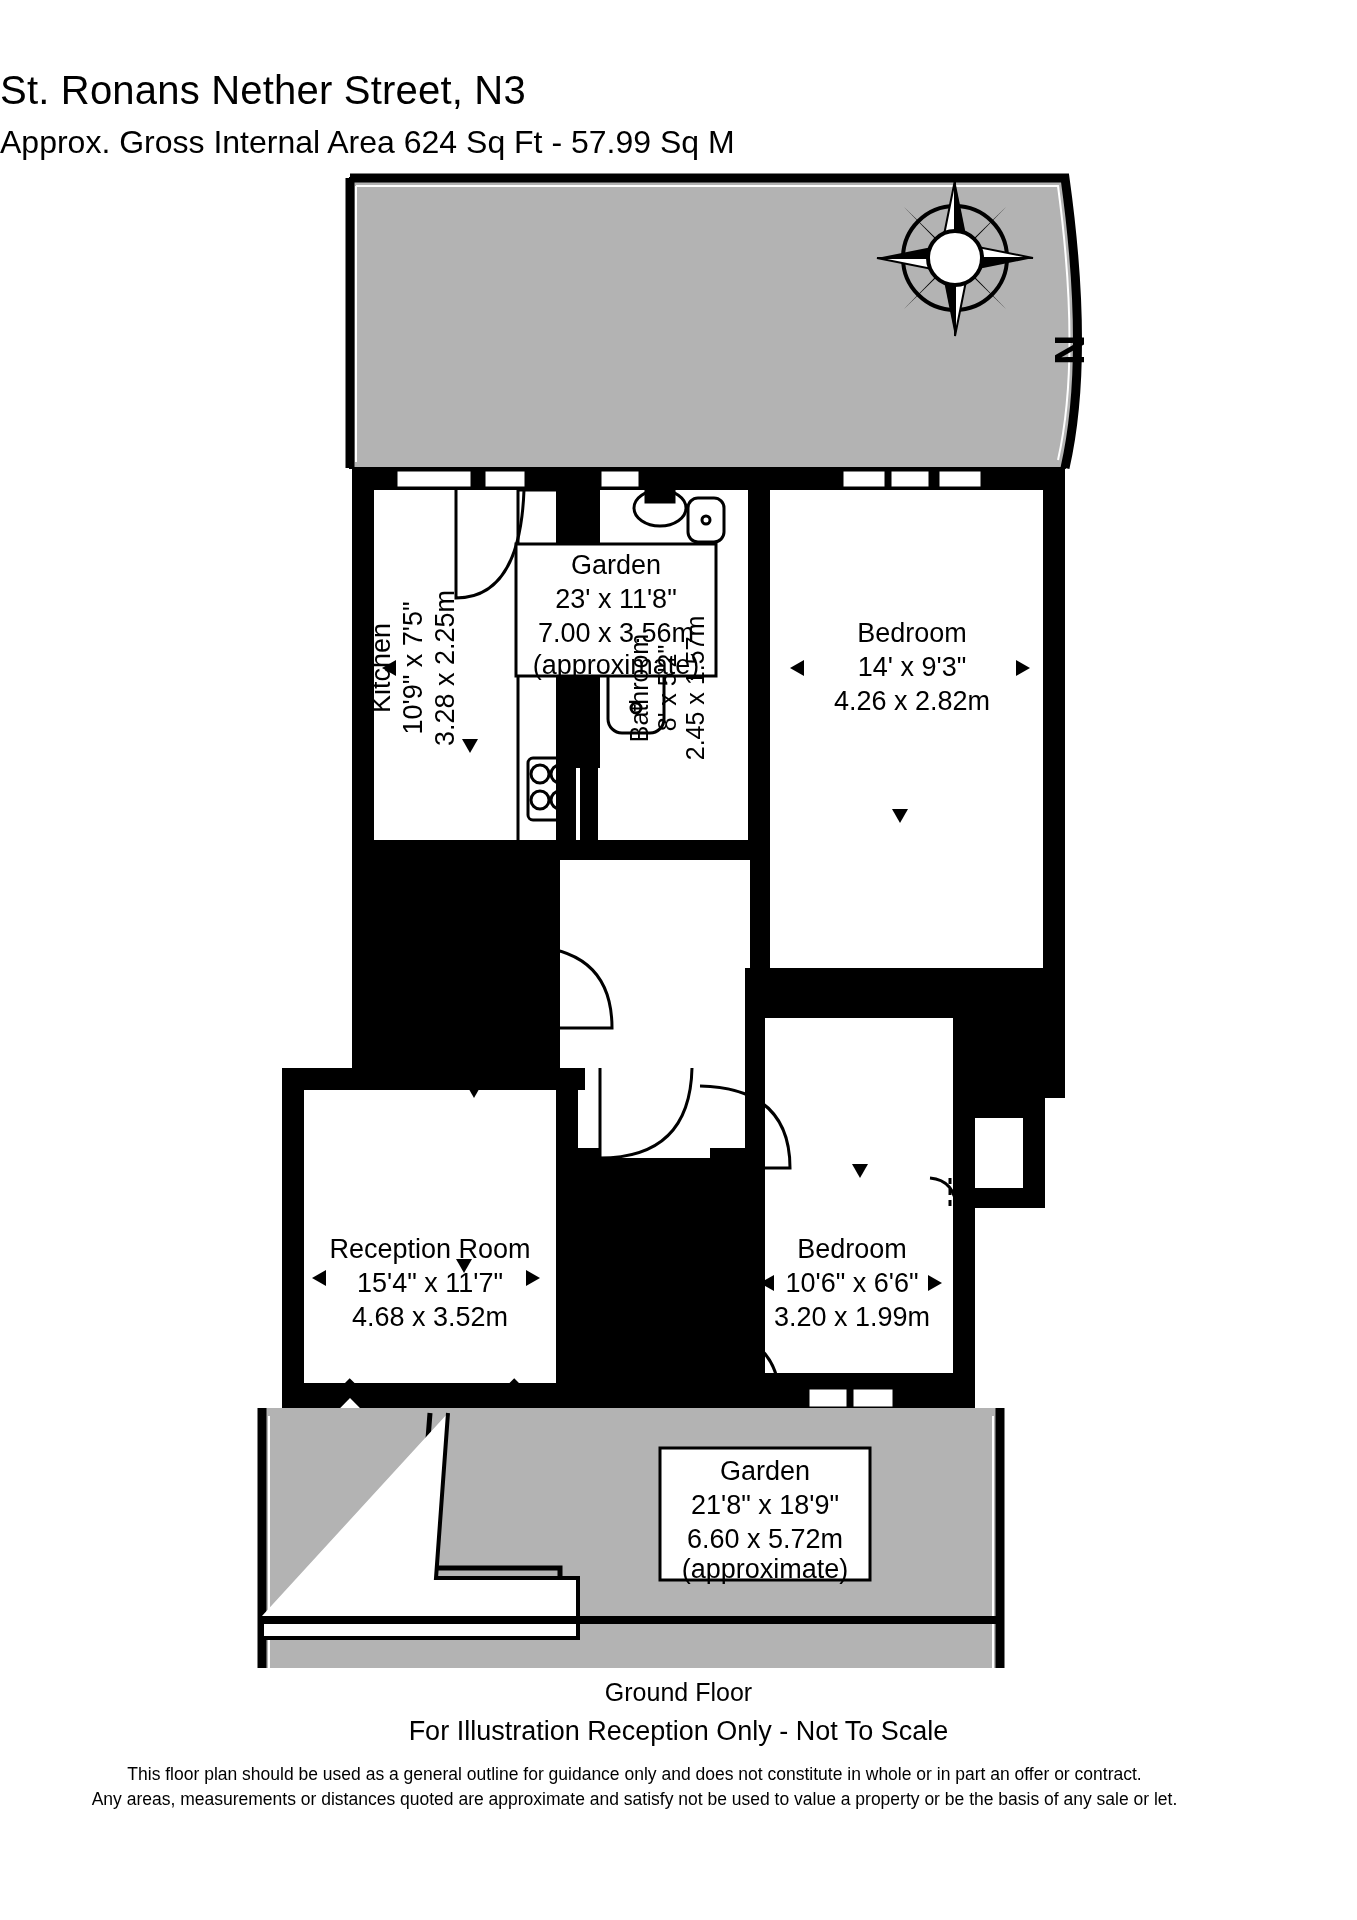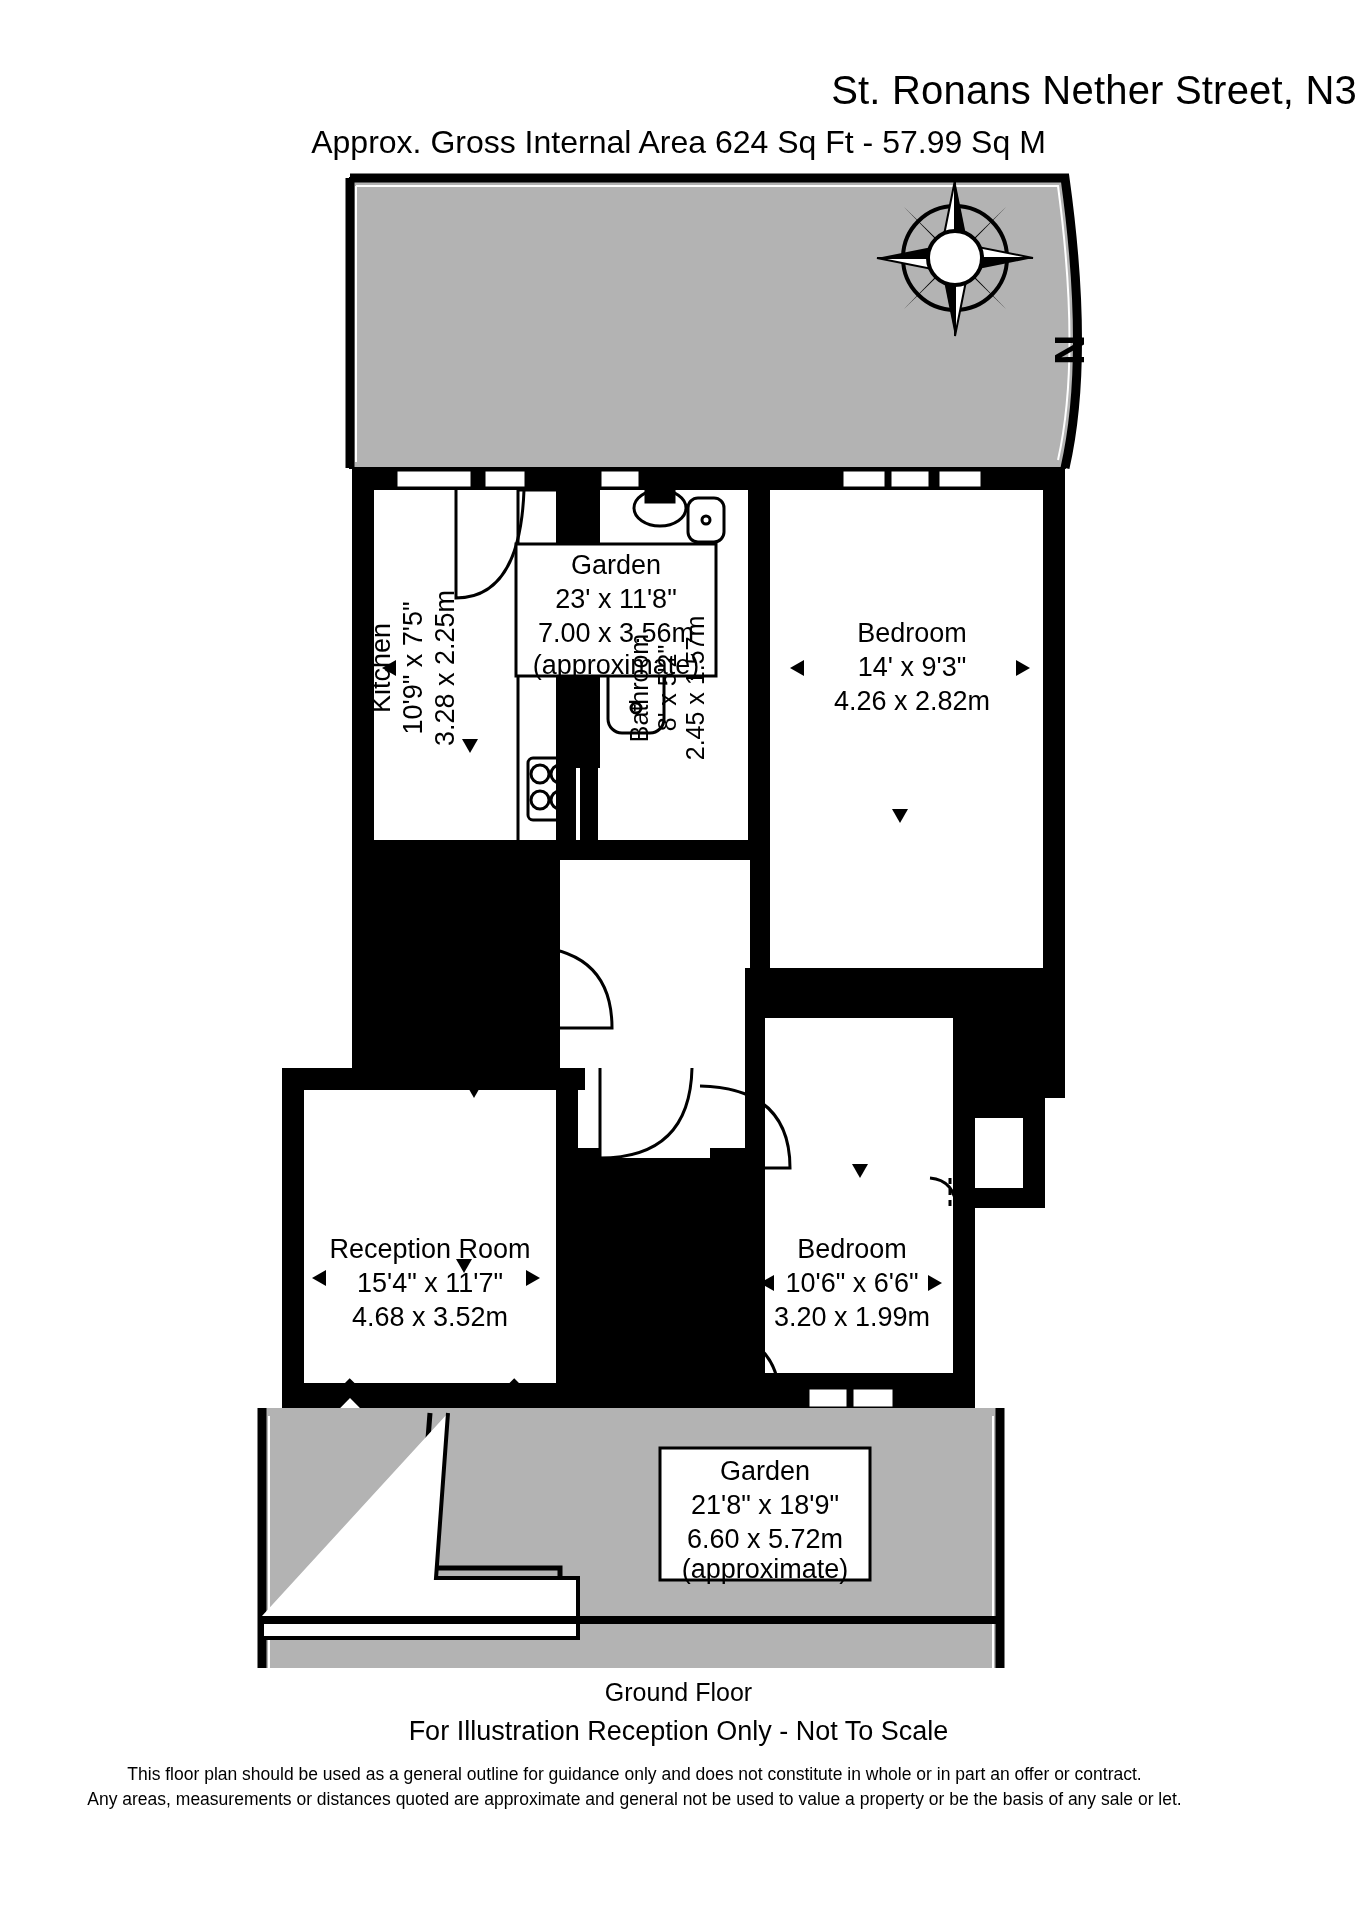--- a/index.html
+++ b/index.html
@@ -1,19 +1,19 @@
 <!DOCTYPE html>
 <html><head>
 <meta charset="utf-8">
 <style>
   html,body{margin:0;padding:0;background:#fff;}
   body{width:1357px;height:1920px;font-family:"Liberation Sans",sans-serif;color:#000;overflow:hidden;}
   .page{position:relative;width:1357px;height:1920px;}
-  .title{position:absolute;left:0;top:68px;width:1357px;text-align:right;font-size:40px;letter-spacing:0.2px;}
-  .subtitle{position:absolute;left:0;top:124px;width:1357px;text-align:center;font-size:32px;}
+  .title{position:absolute;left:0;top:68px;width:1357px;text-align:left;font-size:40px;letter-spacing:0.2px;}
+  .subtitle{position:absolute;left:0;top:124px;width:1357px;font-size:32px;}
   .plan{position:absolute;left:0;top:168px;width:1357px;height:1500px;}
   .footer{position:absolute;left:0;top:1672px;width:1357px;text-align:center;}
   .floorname{font-size:25px;line-height:40px;}
   .illus{font-size:27px;line-height:38px;}
   .disc{position:absolute;left:0;top:1762px;width:1269px;text-align:center;font-size:17.5px;line-height:25px;}
   svg{display:block;}
   text{font-family:"Liberation Sans",sans-serif;fill:#000;}
 </style>
 </head>
 <body>
@@ -256,16 +256,16 @@
     </svg>
   </div>
 
   <div class="footer">
     <div class="floorname">Ground Floor</div>
     <div class="illus">For Illustration Reception Only - Not To Scale</div>
   </div>
 
   <div class="disc">
     <div>This floor plan should be used as a general outline for guidance only and does not constitute in whole or in part an offer or contract.</div>
-    <div>Any areas, measurements or distances quoted are approximate and general not be used to value a property or be the basis of any sale or let.</div>
+    <div>Any areas, measurements or distances quoted are approximate and satisfy not be used to value a property or be the basis of any sale or let.</div>
   </div>
 
 </div>
 
 </body></html>

